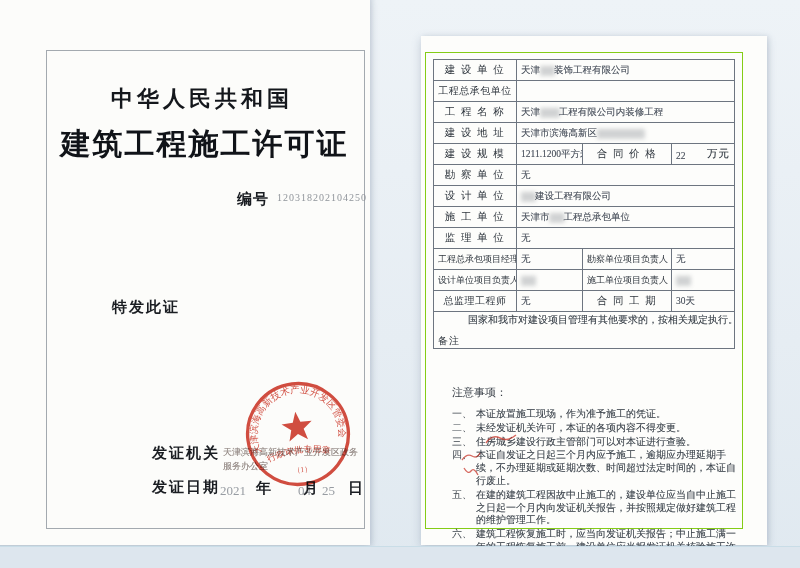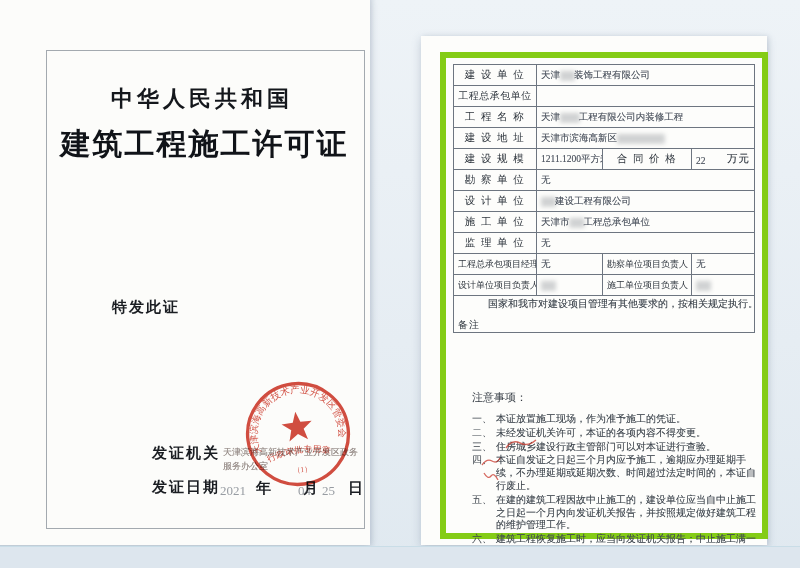--- a/index.html
+++ b/index.html
@@ -33,22 +33,22 @@
     letter-spacing:2px;color:#1a1d22;}
   .iss-lab{position:absolute;font-size:15px;font-weight:bold;letter-spacing:2px;color:#1a1d22;}
   .iss-val{position:absolute;left:231px;top:452px;width:140px;
     font-size:9px;line-height:1.5;color:#9b918d;text-shadow:0 0 .6px rgba(150,140,135,.8);}
   .date-num{position:absolute;font-size:13px;color:#979ca2;top:489px;}
   .date-unit{position:absolute;font-size:15px;font-weight:bold;color:#1a1d22;top:485px;}
   .stamp{position:absolute;left:250px;top:384px;width:112px;height:112px;
     transform:rotate(-7deg);mix-blend-mode:multiply;opacity:.9;}
 
   
-  .info-frame{position:absolute;left:19px;top:16px;width:316px;height:475px;
-    border:6px solid #84cc16;}
+  .info-frame{position:absolute;left:4px;top:16px;width:316px;height:475px;
+    border:1px solid #84cc16;}
   table.permit{border-collapse:collapse;position:absolute;left:7px;top:6px;
     width:301px;table-layout:fixed;}
   table.permit td{border:1px solid #6d7580;padding:0 4px;height:20px;
     overflow:hidden;white-space:nowrap;}
   td.lbl{text-align:center;font-size:10.5px;color:#2f363e;letter-spacing:1.5px;padding:0 1px;}
   td.lbl-long{text-align:center;font-size:9px;color:#2f363e;letter-spacing:0;padding:0 1px;}
   td.val{font-size:9.5px;color:#4e5560;text-shadow:0 0 .5px rgba(80,90,100,.55);}
   .redact{filter:blur(2px);opacity:.30;font-size:8px;letter-spacing:-1px;color:#6a7078;}
   .money{display:flex;justify-content:space-between;align-items:flex-end;}
   .money .unit{font-size:10.5px;color:#2f363e;letter-spacing:1px;}
@@ -67,20 +67,24 @@
 </style>
 </head>
 <body>
 
 <div class="paper paper-left">
   <div class="cert-frame"></div>
 
   <div class="t-national">中华人民共和国</div>
   <div class="t-cert">建筑工程施工许可证</div>
 
+  <div class="serial">
+    <span class="lab">编号</span>
+    <span class="num">120318202104250</span>
+  </div>
 
   <div class="grant">特发此证</div>
 
   <div class="iss-lab" style="left:160px;top:450px;">发证机关</div>
   <div class="iss-val">
     <div>天津滨海高新技术产业开发区政务</div>
     <div>服务办公室</div>
   </div>
 
   <div class="iss-lab" style="left:160px;top:484px;">发证日期</div>
@@ -168,20 +172,26 @@
         <td class="lbl-long">勘察单位项目负责人</td>
         <td class="val">无</td>
       </tr>
       <tr>
         <td class="lbl-long">设计单位项目负责人</td>
         <td class="val"><span class="redact">███</span></td>
         <td class="lbl-long">施工单位项目负责人</td>
         <td class="val"><span class="redact">███</span></td>
       </tr>
       <tr>
+        <td class="lbl" style="font-size:10px;letter-spacing:.5px;">总监理工程师</td>
+        <td class="val">无</td>
+        <td class="lbl">合 同 工 期</td>
+        <td class="val">30天</td>
+      </tr>
+      <tr>
         <td class="remark-cell" colspan="4">
           <div class="remark-wrap">
             <span class="remark-lbl">备注</span>
             <span class="remark-text">国家和我市对建设项目管理有其他要求的，按相关规定执行。项目代码：2103-120318-89-01-528901</span>
           </div>
         </td>
       </tr>
     </tbody>
       </table>
 

